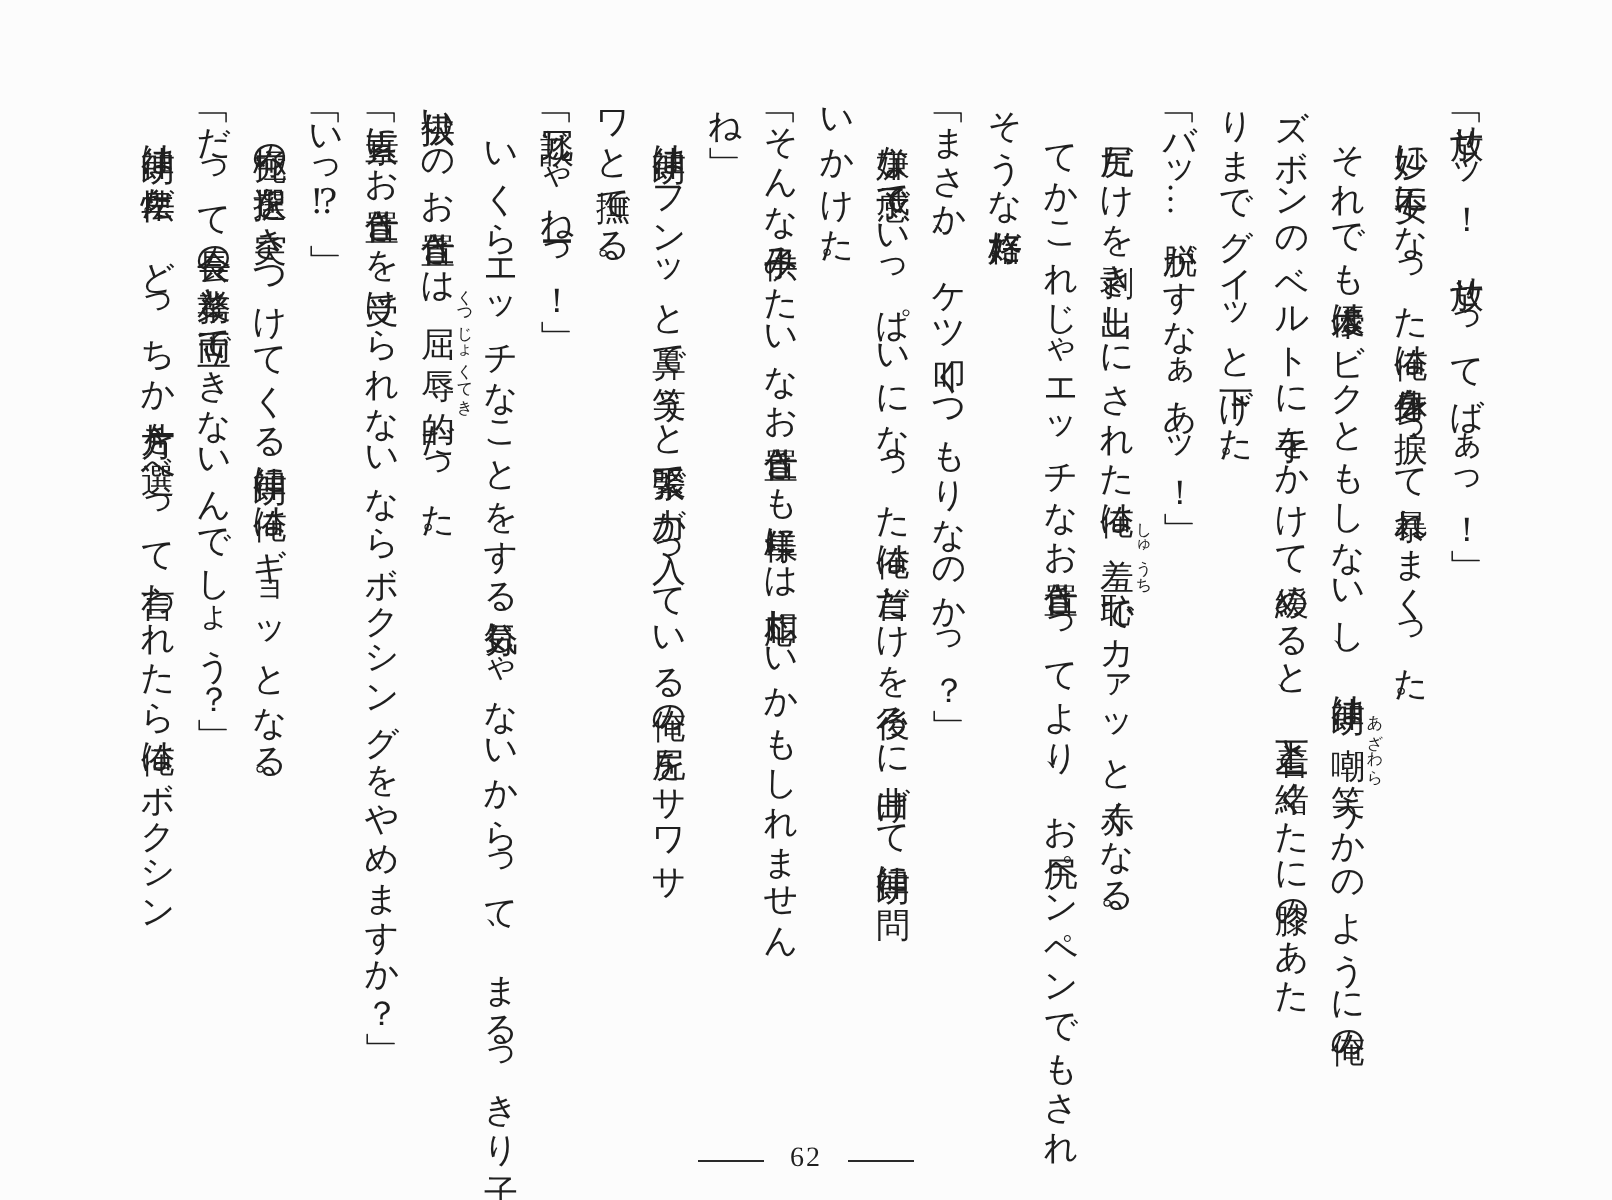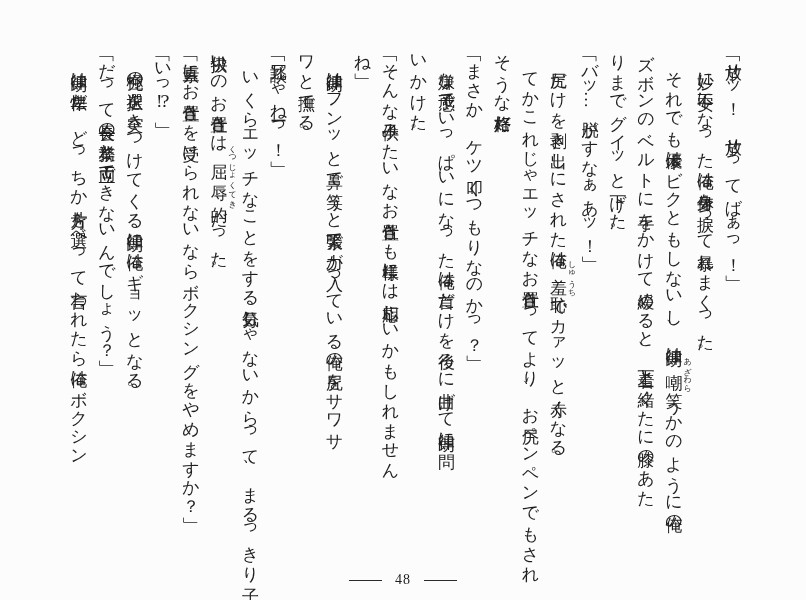--- a/index.html
+++ b/index.html
@@ -89,16 +89,16 @@
       <p class="line indent-paragraph">いくらエッチなことをする気分じゃないからって、まるっきり子</p>
       <p class="line indent-none">供扱いのお仕置きは<ruby>屈辱的<rt>くつじょくてき</rt></ruby>だった。</p>
       <p class="line indent-dialogue">「素直にお仕置きを受けられないならボクシングをやめますか？」</p>
       <p class="line indent-dialogue">「いっ⁉」</p>
       <p class="line indent-paragraph">究極の選択を突きつけてくる律朗に俺はギョッとなる。</p>
       <p class="line indent-dialogue">「だって会長の業務と両立できないんでしょう？」</p>
       <p class="line indent-paragraph">律朗は卑怯だ。どっちか片方を選べって言われたら俺はボクシン</p>
     </div>
   <div class="footer">
     <span class="footer-rule"></span>
-    <span class="page-num">48</span>
+    <span class="page-num">62</span>
     <span class="footer-rule"></span>
   </div>
 </div>
 
 </body></html>

